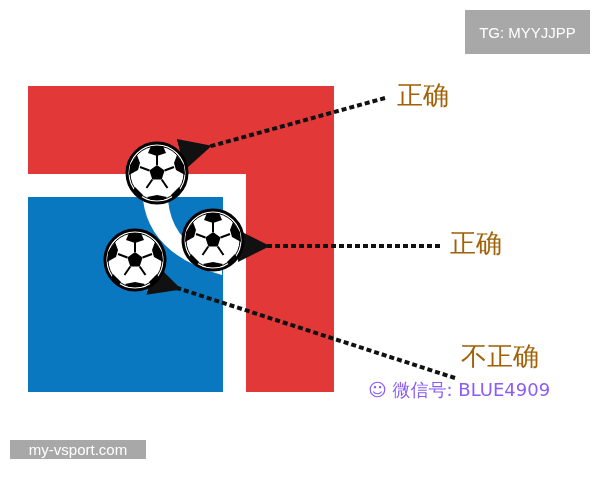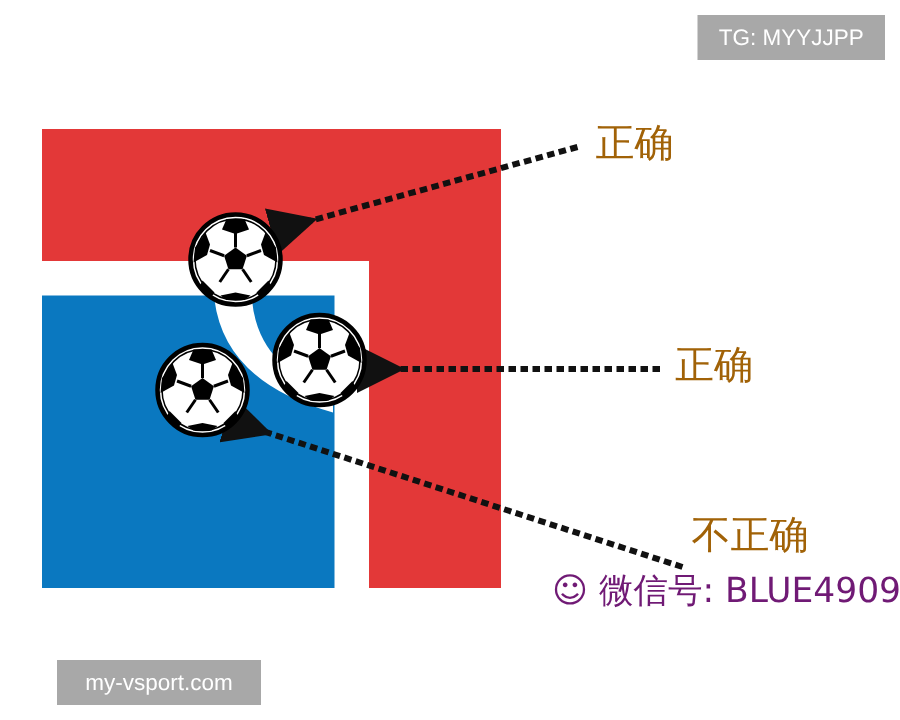--- a/index.html
+++ b/index.html
@@ -6,33 +6,33 @@
     body {
       width: 600px; height: 480px; position: relative; overflow: hidden;
       background: #ffffff;
       font-family: "DejaVu Serif", serif;
     }
     .tag {
       position: absolute; background: #a8a8a8; color: #ffffff;
       font-family: "Liberation Sans", sans-serif; font-size: 15px;
       display: flex; align-items: center; justify-content: center;
     }
-    #tag-top { left: 465px; top: 10px; width: 125px; height: 30px; text-align: right; }
-    #tag-bottom { left: 10px; top: 440px; width: 136px; height: 30px; margin-left: 28px; }
+    #tag-top { left: 465px; top: 10px; width: 125px; height: 44px; text-align: right; }
+    #tag-bottom { left: 10px; top: 440px; width: 136px; height: 19px; }
     svg#diagram { position: absolute; left: 0; top: 0; }
     .label {
       position: absolute; color: #a16207; font-size: 26px;
       font-family: "DejaVu Serif", serif; white-space: nowrap;
     }
     #label-1 { left: 397px; top: 78px; }
     #label-2 { left: 450px; top: 226px; }
     #label-3 { left: 461px; top: 339px; }
     #watermark {
-      position: absolute; left: 368px; top: 378px; font-size: 23px;
-      color: #701a75; font-family: "DejaVu Sans", sans-serif; white-space: nowrap;
+      position: absolute; left: 368px; top: 378px; font-size: 18px;
+      color: #8b5cf6; font-family: "DejaVu Sans", sans-serif; white-space: nowrap;
     }
   </style>
 </head>
 <body>
 
 <div class="tag" id="tag-top">TG: MYYJJPP</div>
 
 <svg id="diagram" width="600" height="480" viewBox="0 0 600 480">
   <defs>
     <marker id="arrowhead" markerWidth="8" markerHeight="8" refX="2" refY="4" orient="auto">

